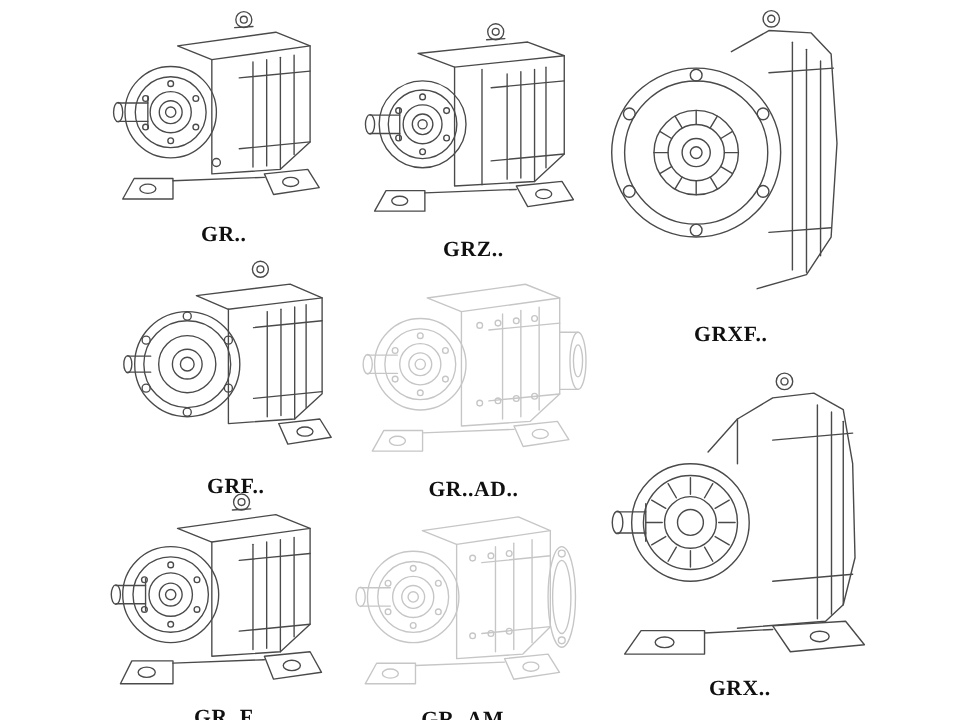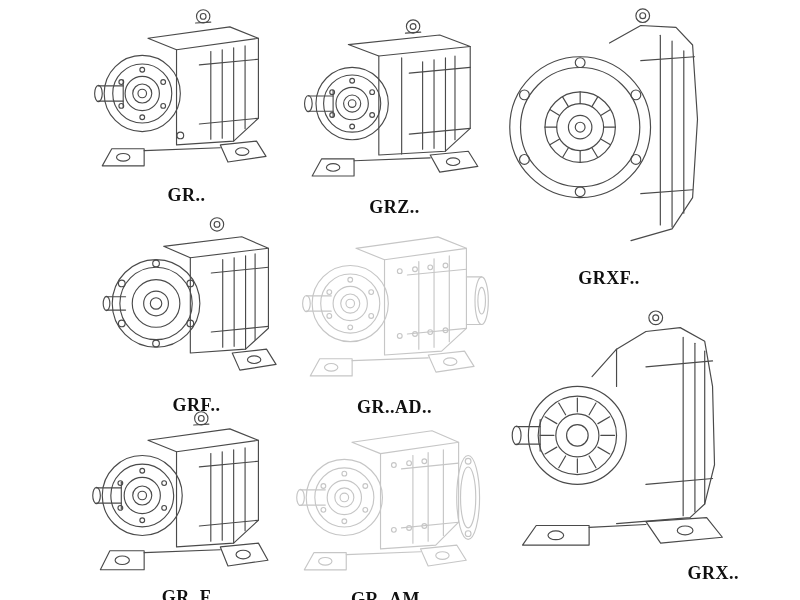--- a/index.html
+++ b/index.html
@@ -346,21 +346,21 @@
         <polygon points="24,154 58,154 58,172 14,172"></polygon>
           <ellipse cx="36" cy="163" rx="7" ry="4"></ellipse>
         <polygon points="136,150 174,146 184,162 144,168"></polygon>
           <ellipse cx="159" cy="157" rx="7" ry="4"></ellipse>
         <line x1="58" y1="156" x2="136" y2="153"></line>
       </g>
     </svg>
     <div class="lbl">GR..AM..</div>
   </div>
 
-  <div class="cell" style="left:494px;top:298px;width:245px;align-items:flex-end;">
+  <div class="cell" style="left:494px;top:298px;width:245px;">
     <svg width="240" height="263" viewBox="0 0 245 268">
       <g>
         <circle cx="160" cy="20" r="7"></circle>
           <circle cx="160" cy="20" r="3"></circle>
       </g>
       <g>
         <polyline points="95,80 120,52 150,34 185,30 210,44 218,90 220,170 210,210 195,224 120,230"></polyline>
         <line x1="188" y1="40" x2="188" y2="222"></line>
           <line x1="200" y1="46" x2="200" y2="218"></line>
         <line x1="210" y1="54" x2="210" y2="210"></line>

